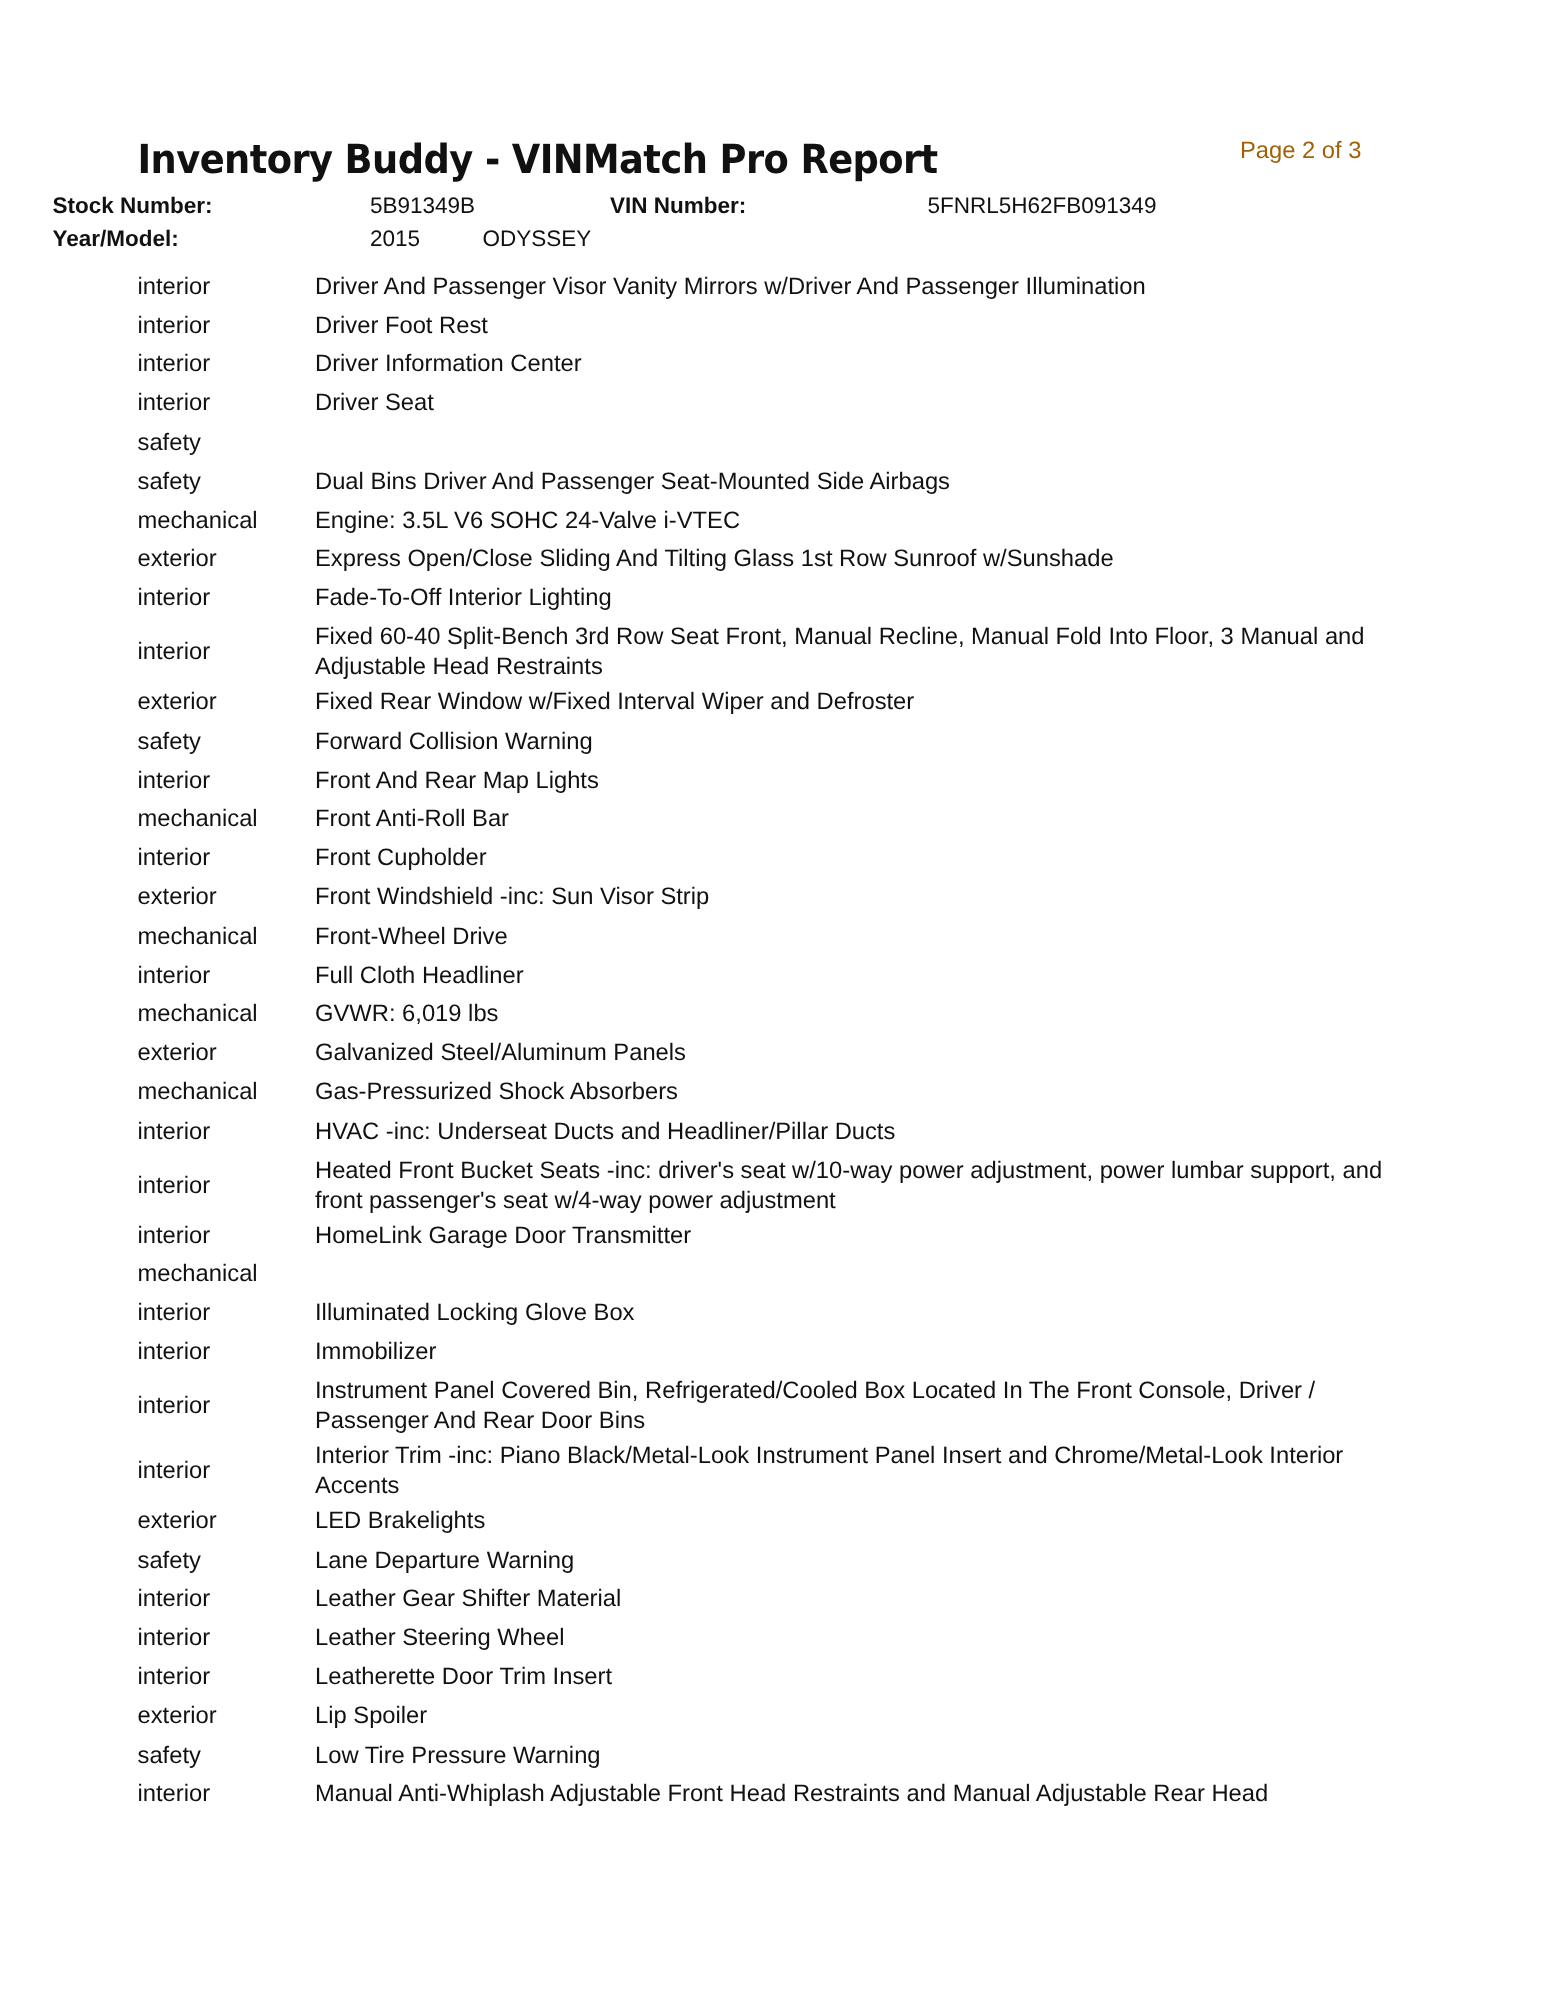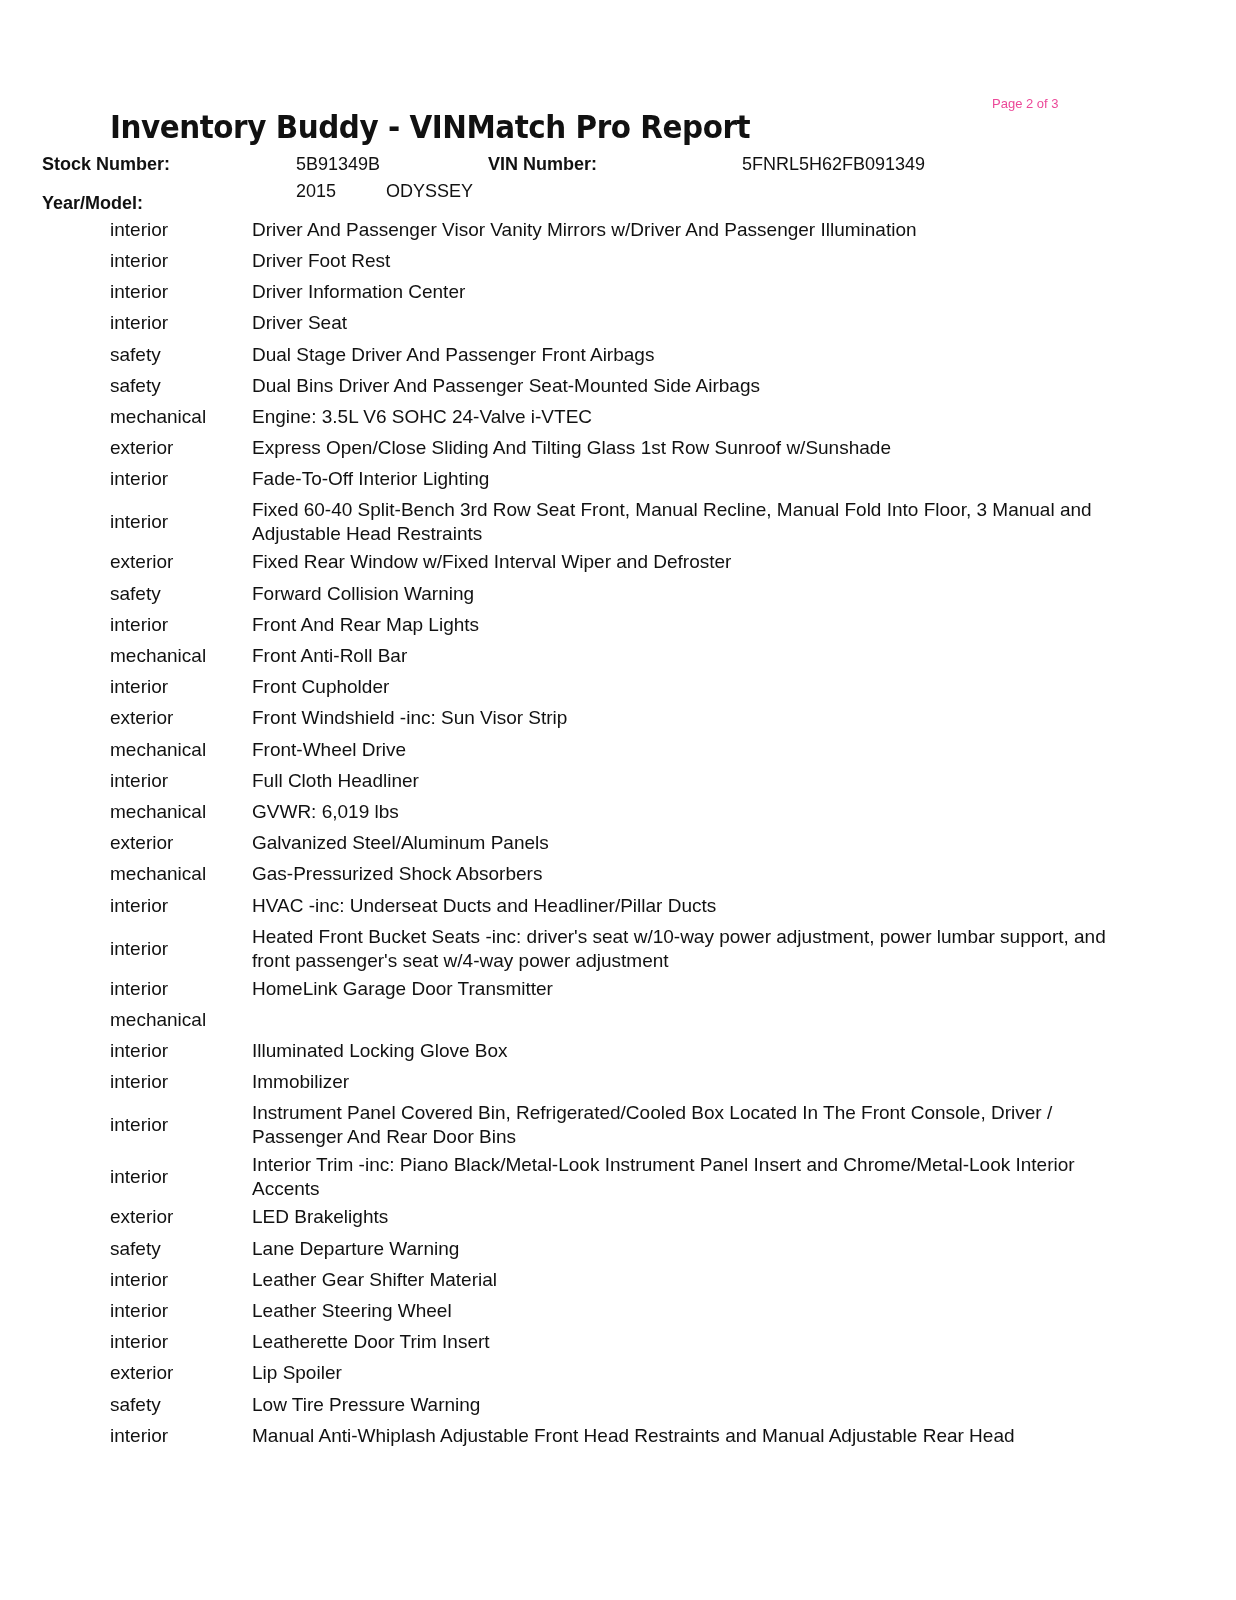--- a/index.html
+++ b/index.html
@@ -8,22 +8,22 @@
       font-family: "Liberation Sans", sans-serif; color: #111111;
     }
     .page { position: absolute; left: 0; top: 0; width: 1236px; height: 1550px; }
     .title {
       position: absolute; left: 110px; top: 108px;
       font-family: "DejaVu Sans", sans-serif; font-weight: bold;
       font-size: 32px; letter-spacing: -0.5px; color: #111111;
       transform: scaleX(0.92); transform-origin: left top;
     }
     .page-num {
-      position: absolute; left: 992px; top: 96px;
-      font-size: 13px; color: #ec4899;
+      position: absolute; left: 992px; top: 110px;
+      font-size: 19px; color: #a16207;
     }
     .meta-label {
       position: absolute; font-weight: bold; font-size: 18px; text-align: left; width: 240px;
     }
     .meta-value { position: absolute; font-size: 18px; }
     .rows { position: absolute; left: 110px; top: 218px; width: 1010px; }
     .row { display: flex; align-items: center; font-size: 19px; line-height: 24px; }
     .row .cat { width: 142px; flex: 0 0 142px; }
     .row .desc { flex: 1 1 auto; }
   </style>
@@ -33,21 +33,21 @@
 <div class="page">
   <div class="title">Inventory Buddy - VINMatch Pro Report</div>
   <div class="page-num">Page 2 of 3</div>
 
   <div class="meta-label" style="left:42px; top:154px;">Stock Number:</div>
   <div class="meta-value" style="left:296px; top:154px;">5B91349B</div>
 
   <div class="meta-label" style="left:488px; top:154px;">VIN Number:</div>
   <div class="meta-value" style="left:742px; top:154px;">5FNRL5H62FB091349</div>
 
-  <div class="meta-label" style="left:42px; top:181px;margin-top:12px;">Year/Model:</div>
+  <div class="meta-label" style="left:42px; top:181px;">Year/Model:</div>
   <div class="meta-value" style="left:296px; top:181px;">2015</div>
   <div class="meta-value" style="left:386px; top:181px;">ODYSSEY</div>
 
   <div class="rows" id="rows">
       <div class="row" style="position: absolute; left: 0px; width: 1010px; top: 0px;">
         <span class="cat">interior</span>
         <span class="desc">Driver And Passenger Visor Vanity Mirrors w/Driver And Passenger Illumination</span>
       </div>
       <div class="row" style="position: absolute; left: 0px; width: 1010px; top: 31px;">
         <span class="cat">interior</span>
@@ -56,21 +56,20 @@
       <div class="row" style="position: absolute; left: 0px; width: 1010px; top: 62px;">
         <span class="cat">interior</span>
         <span class="desc">Driver Information Center</span>
       </div>
       <div class="row" style="position: absolute; left: 0px; width: 1010px; top: 93px;">
         <span class="cat">interior</span>
         <span class="desc">Driver Seat</span>
       </div>
       <div class="row" style="position: absolute; left: 0px; width: 1010px; top: 125px;">
         <span class="cat">safety</span>
-        <span class="desc">Dual Stage Driver And Passenger Front Airbags</span>
       </div>
       <div class="row" style="position: absolute; left: 0px; width: 1010px; top: 156px;">
         <span class="cat">safety</span>
         <span class="desc">Dual Bins Driver And Passenger Seat-Mounted Side Airbags</span>
       </div>
       <div class="row" style="position: absolute; left: 0px; width: 1010px; top: 187px;">
         <span class="cat">mechanical</span>
         <span class="desc">Engine: 3.5L V6 SOHC 24-Valve i-VTEC</span>
       </div>
       <div class="row" style="position: absolute; left: 0px; width: 1010px; top: 218px;">

